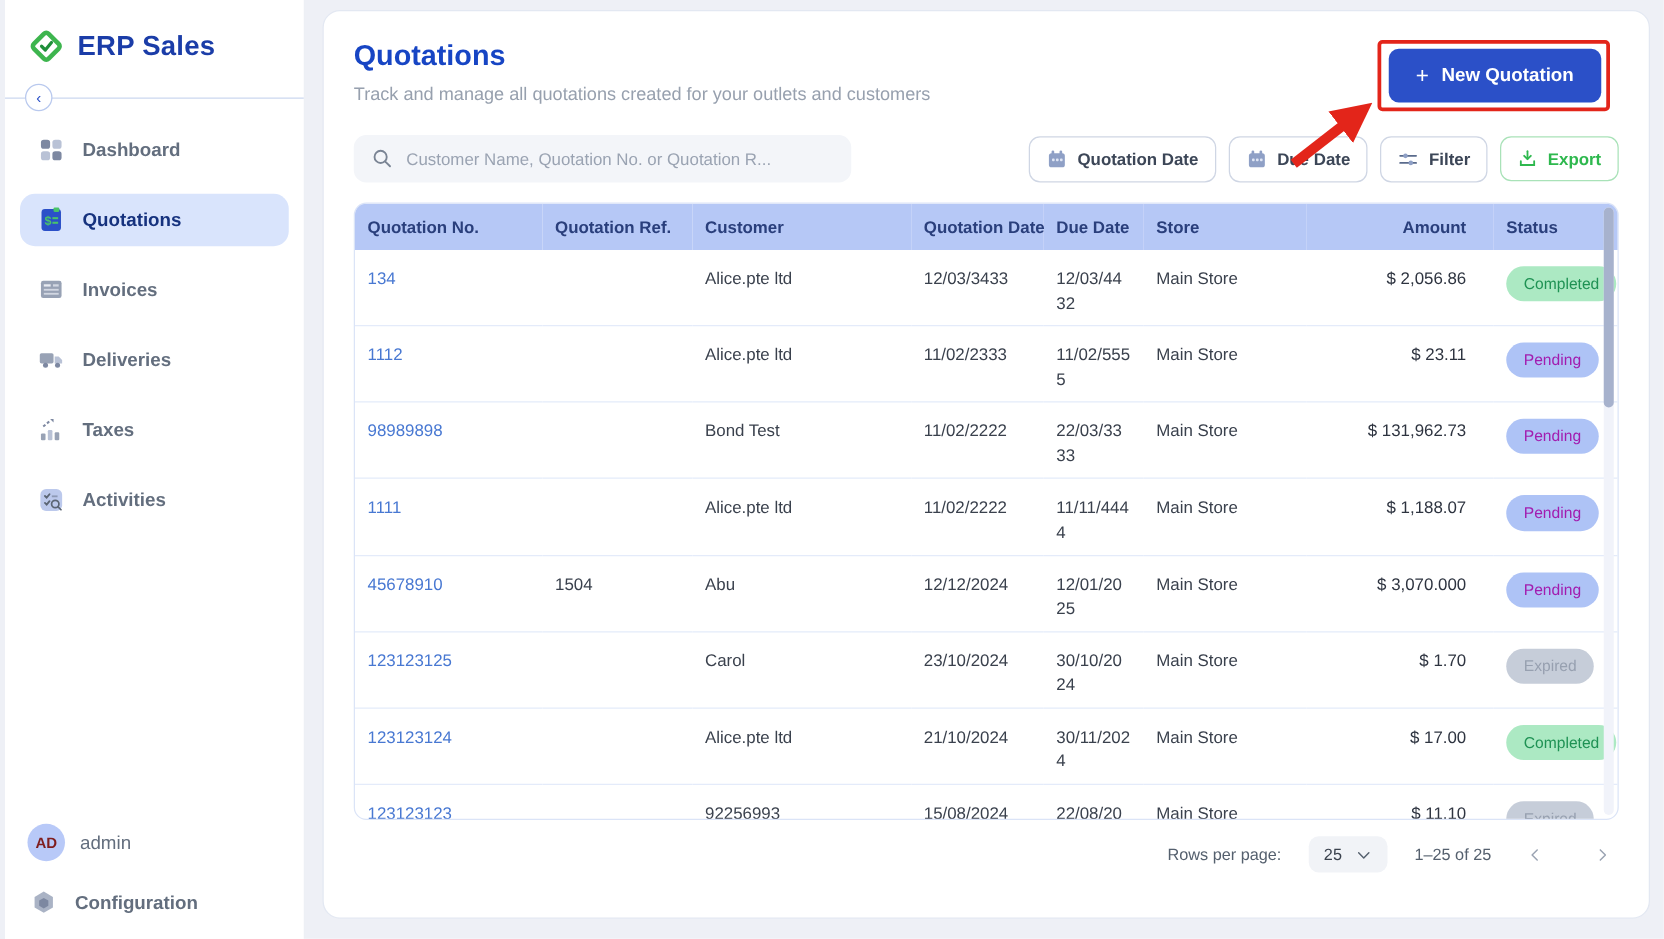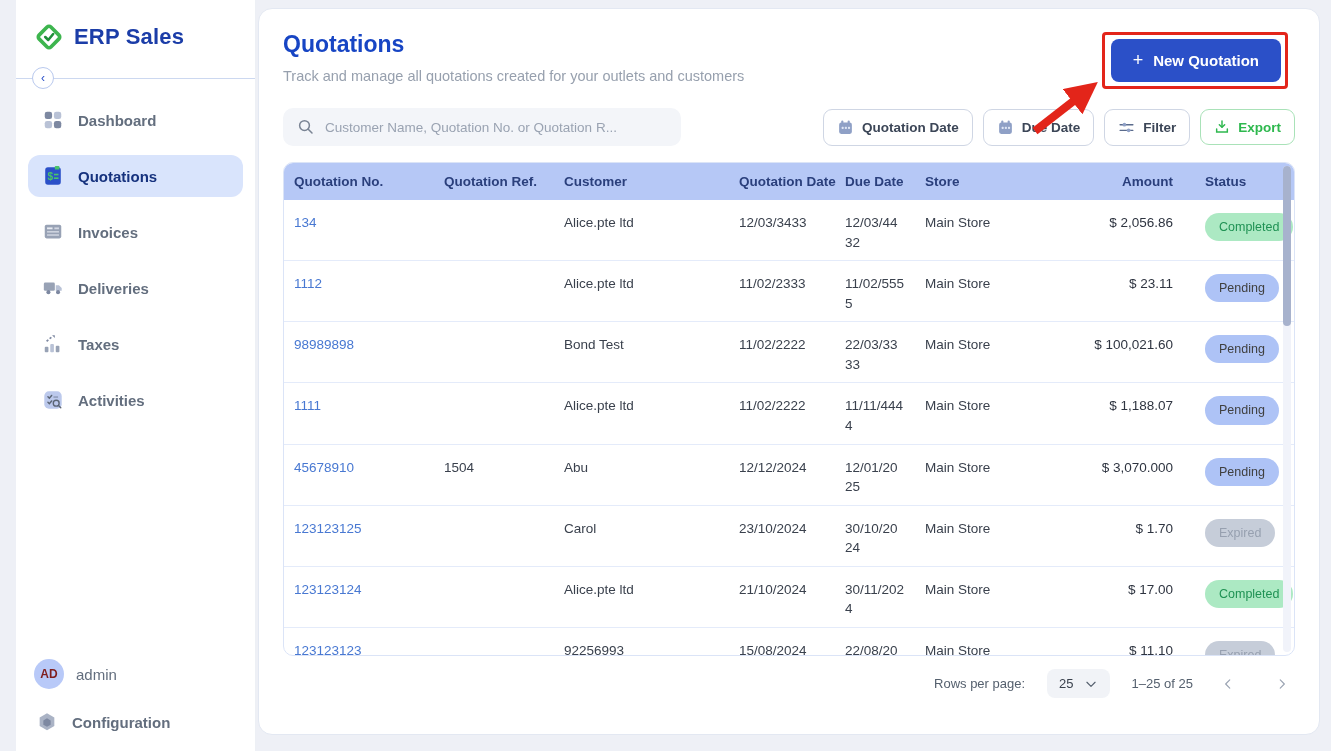--- a/index.html
+++ b/index.html
@@ -1,20 +1,20 @@
 <!DOCTYPE html>
 <html><head>
 <meta charset="utf-8">
 <style>
   * { margin:0; padding:0; box-sizing:border-box; }
   html,body { width:1331px; height:751px; overflow:hidden; }
   body { background:#eef0f6; font-family:"Liberation Sans", sans-serif; }
 
   
-  .sidebar { position:fixed; left:16px; top:0; width:240px; height:751px; background:#ffffff;
+  .sidebar { position:fixed; left:4px; top:0; width:240px; height:751px; background:#ffffff;
              border-right:1px solid #edf0f5; z-index:5; }
   .brand { display:flex; align-items:center; gap:10px; padding:22px 18px 16px 18px; }
   .brand-name { font-size:22px; font-weight:bold; color:#1b3da8; letter-spacing:.2px; }
   .side-divider { position:relative; height:1px; background:#ccd8f0; margin:10px 0 6px 0; }
   .collapse-btn { position:absolute; left:16px; top:-11px; width:22px; height:22px; border-radius:50%;
                   background:#fff; border:1px solid #b9c9ee; color:#2b50c8; font-size:12px;
                   display:flex; align-items:center; justify-content:center; cursor:pointer; }
   .nav { margin-top:20px; }
   .nav-item { display:flex; align-items:center; gap:14px; margin:14px 12px; padding:10px 14px;
               border-radius:12px; color:#636e7e; font-size:15px; font-weight:bold; cursor:pointer; }
@@ -64,21 +64,21 @@
   table { width:100%; border-collapse:collapse; table-layout:fixed; }
   thead th { background:#b6c8f6; color:#2a3f7c; font-size:13.5px; font-weight:bold; text-align:left;
              padding:11px 10px; white-space:nowrap; }
   tbody td { font-size:13.5px; color:#3a414d; padding:13px 10px 8px 10px; vertical-align:top;
              border-bottom:1px solid #e4ebfa; line-height:1.45; height:60px; }
   td.num a { color:#4878d2; text-decoration:none; cursor:pointer; }
   td.due { word-break:break-all; }
   td.amount { text-align:right; padding-right:22px; color:#2e3440; }
   .badge { display:inline-block; padding:5px 14px; border-radius:999px; font-size:12.5px; }
   .badge.completed { background:#ace9c3; color:#1f9254; }
-  .badge.pending   { background:#aec3f6; color:#404040; }
+  .badge.pending   { background:#aec3f6; color:#a21caf; }
   .badge.expired   { background:#c6cdd9; color:#97a0b0; }
   .vscroll { position:absolute; top:3px; bottom:3px; right:3px; width:8px; border-radius:4px;
              background:#f1f3fa; z-index:3; }
   .vscroll-thumb { position:absolute; top:0; width:8px; height:160px; border-radius:4px;
                    background:#a7b2cd; cursor:pointer; }
 
   
   .pager { display:flex; justify-content:flex-end; align-items:center; gap:22px; margin-top:13px;
            padding-right:6px; color:#55606e; font-size:13px; }
   .rpp-box { display:flex; align-items:center; gap:10px; background:#f1f3f7; border-radius:8px;
@@ -335,21 +335,21 @@
               <td class="amount">$ 23.11</td>
               <td><span class="badge pending">Pending</span></td>
             </tr>
             <tr>
               <td class="num"><a>98989898</a></td>
               <td></td>
               <td>Bond Test</td>
               <td>11/02/2222</td>
               <td class="due">22/03/3333</td>
               <td>Main Store</td>
-              <td class="amount">$ 100,021.60</td>
+              <td class="amount">$ 131,962.73</td>
               <td><span class="badge pending">Pending</span></td>
             </tr>
             <tr>
               <td class="num"><a>1111</a></td>
               <td></td>
               <td>Alice.pte ltd</td>
               <td>11/02/2222</td>
               <td class="due">11/11/4444</td>
               <td>Main Store</td>
               <td class="amount">$ 1,188.07</td>

